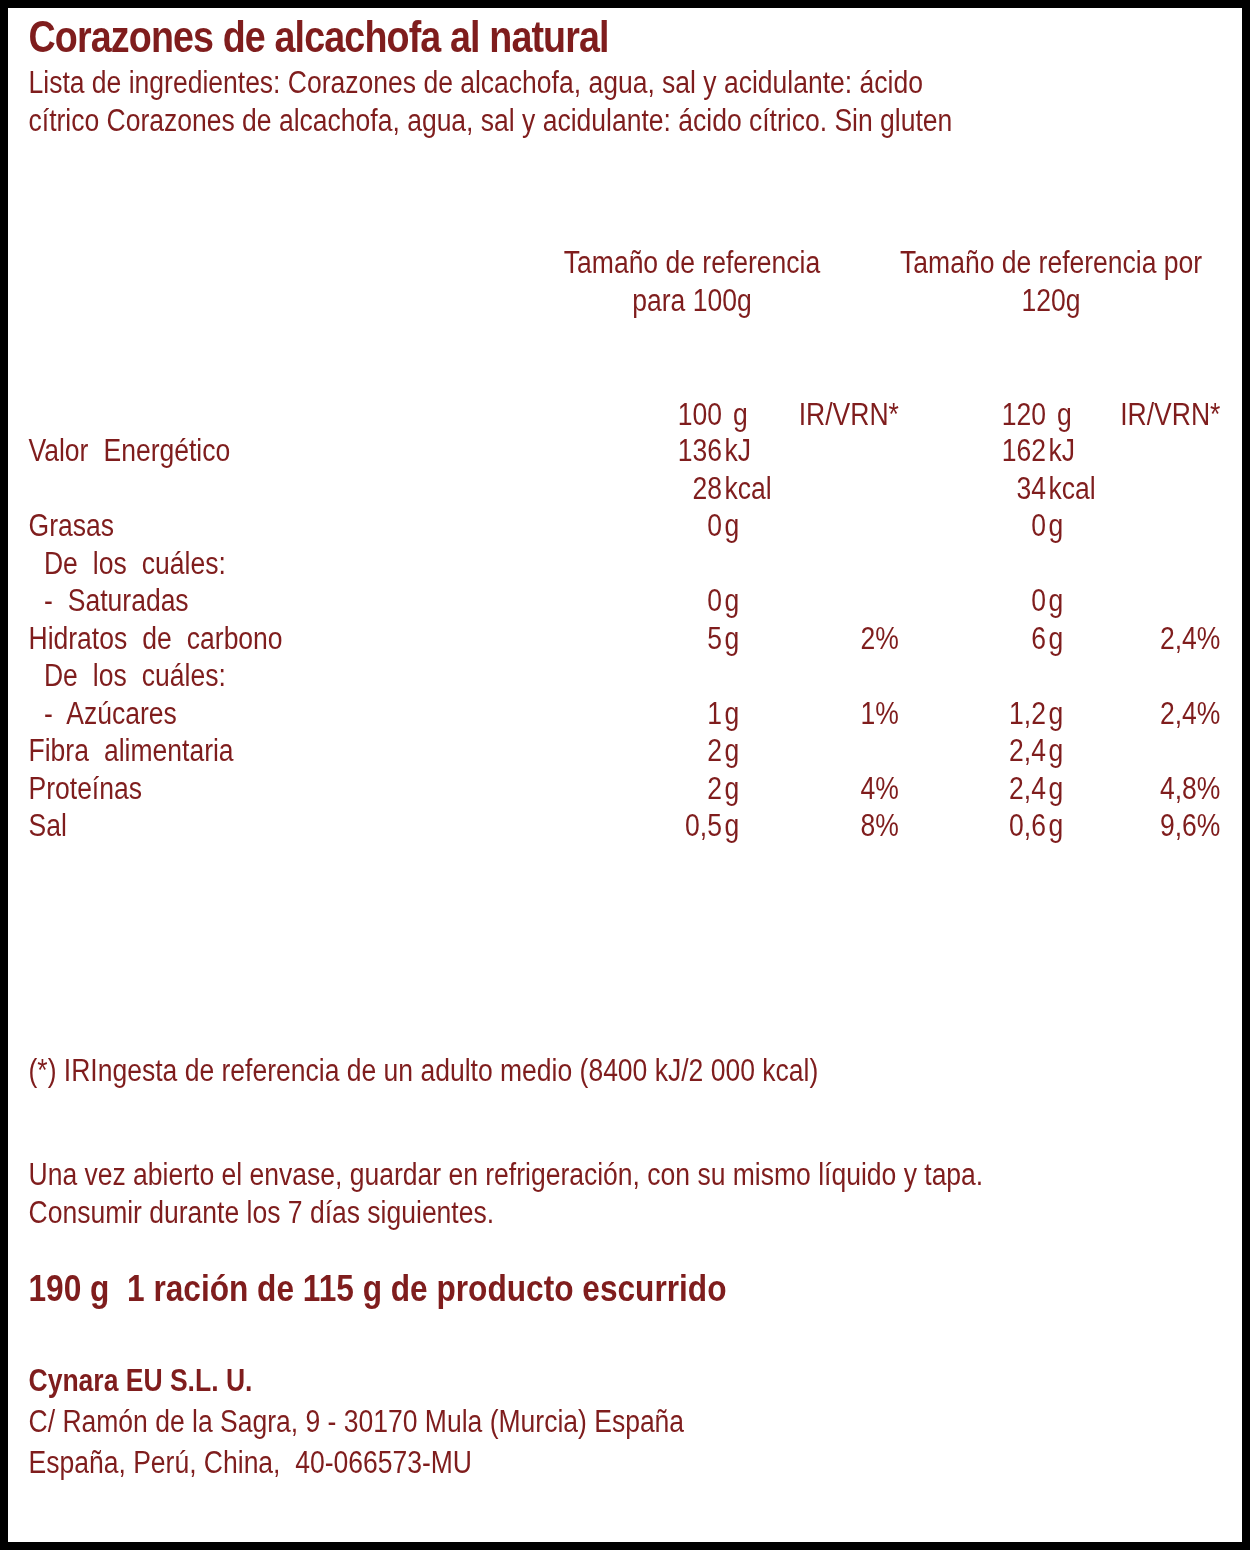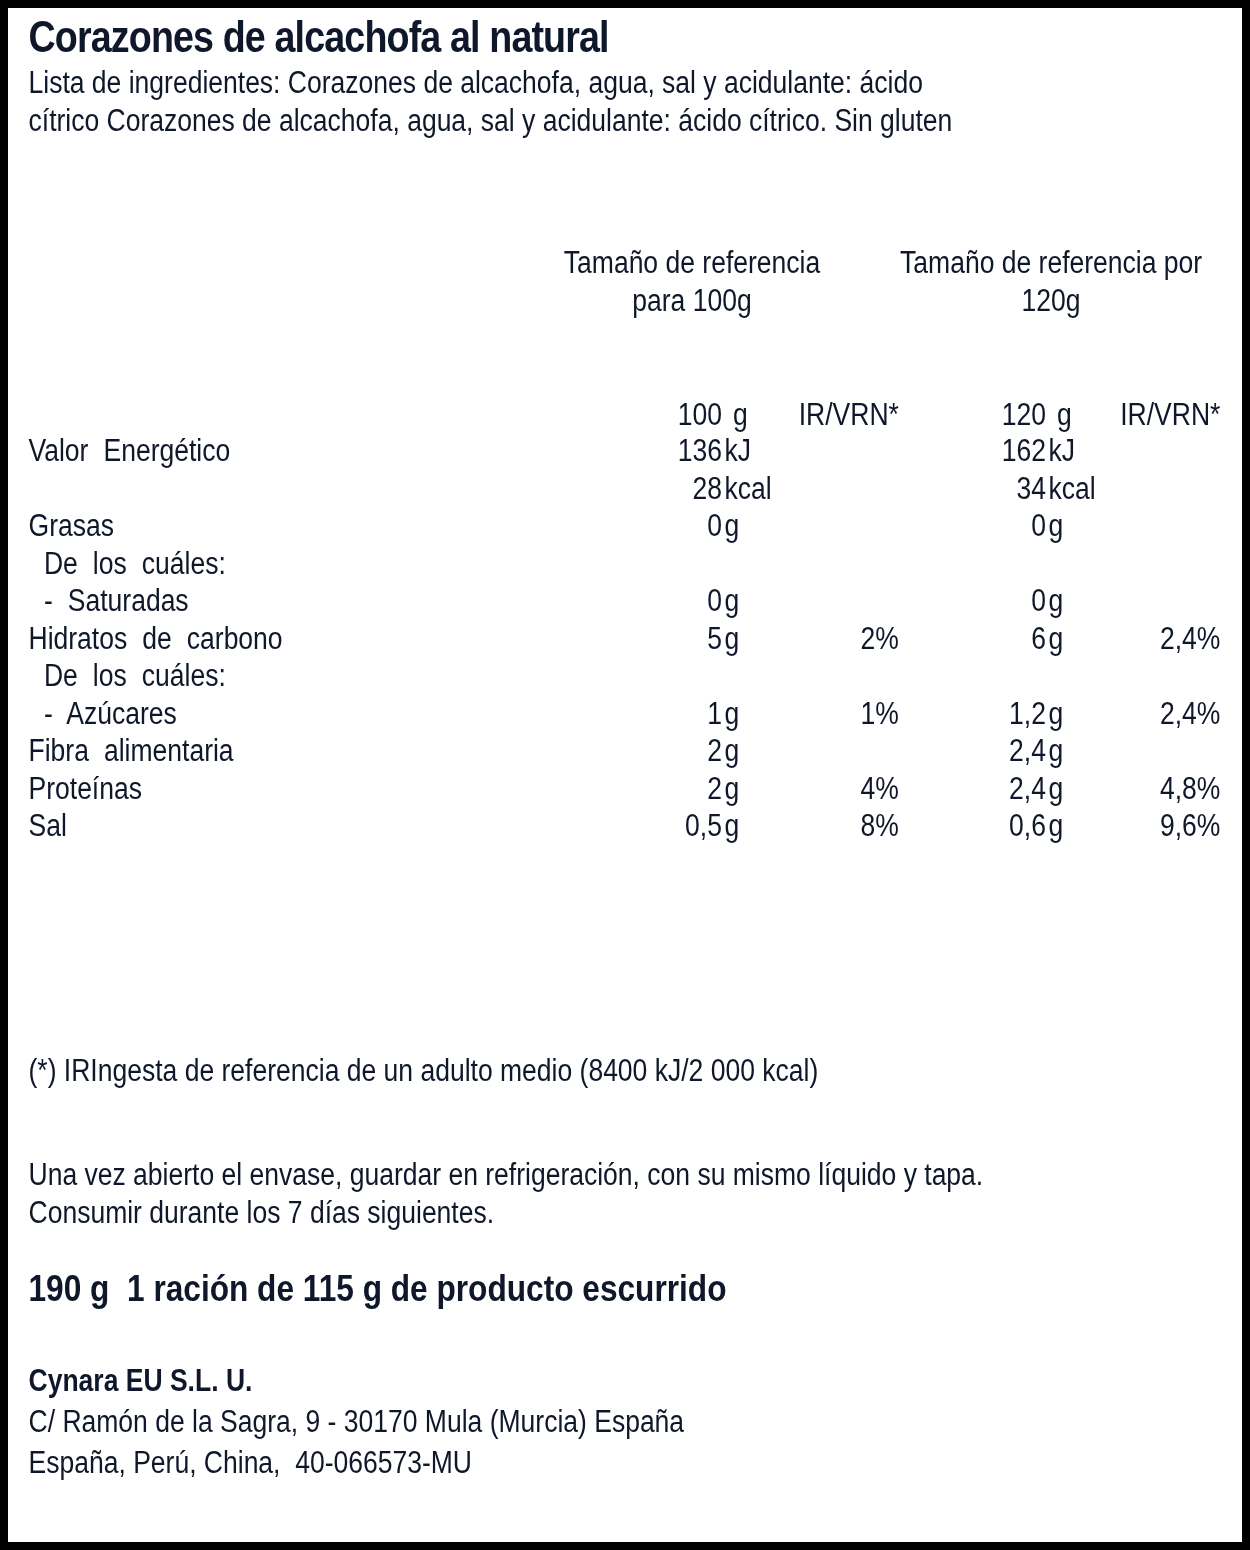--- a/index.html
+++ b/index.html
@@ -2,21 +2,21 @@
 <html><head>
 <meta charset="utf-8">
 <style>
   html, body { margin:0; padding:0; background:#ffffff; }
   #label {
     position:relative;
     width:1250px; height:1550px;
     box-sizing:border-box;
     border:8px solid #000;
     background:#fff;
-    color:#0f172a;
+    color:#7f1d1d;
     font-family:"Liberation Sans", sans-serif;
     overflow:hidden;
   }
   
   #scaler {
     position:absolute; top:0; left:0;
     width:1443px; height:1534px;
     transform:scaleX(0.855);
     transform-origin:0 0;
   }

